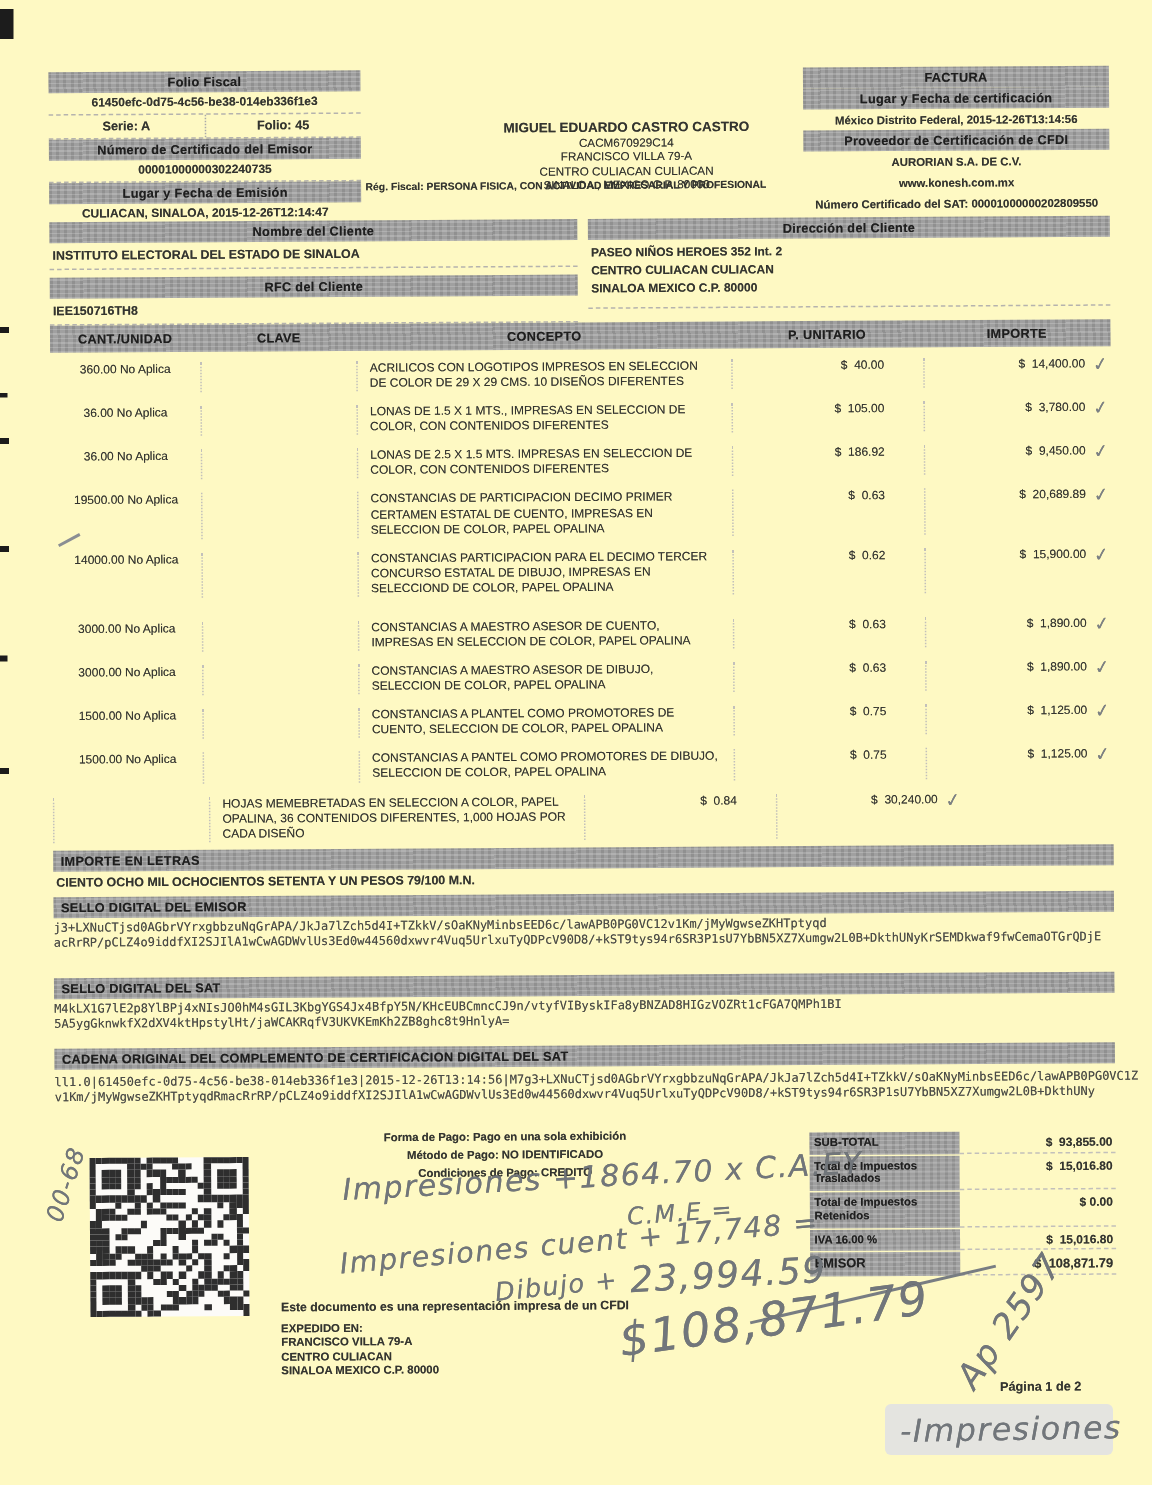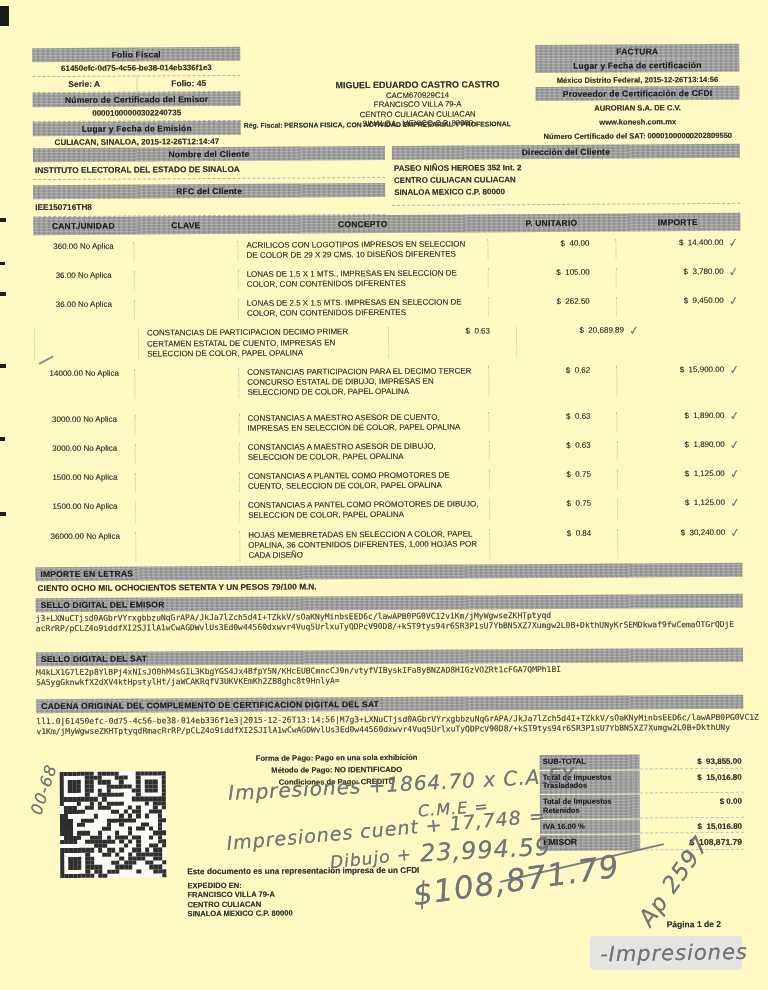--- a/index.html
+++ b/index.html
@@ -161,25 +161,26 @@
     <span class="c2"></span>
     <span class="c3">LONAS DE 1.5 X 1 MTS., IMPRESAS EN SELECCION DE COLOR, CON CONTENIDOS DIFERENTES</span>
     <span class="c4">$  105.00</span>
     <span class="c5"><span>$  3,780.00</span><span class="chk">✓</span></span>
   </div>
 
   <div class="trow">
     <span class="c1"><span>36.00</span> <span>No Aplica</span></span>
     <span class="c2"></span>
     <span class="c3">LONAS DE 2.5 X 1.5 MTS. IMPRESAS EN SELECCION DE COLOR, CON CONTENIDOS DIFERENTES</span>
-    <span class="c4">$  262.50</span>
+    <span class="c4">$  186.92</span>
     <span class="c5"><span>$  9,450.00</span><span class="chk">✓</span></span>
   </div>
 
   <div class="trow">
+    <span class="c1"><span>19500.00</span> <span>No Aplica</span></span>
     <span class="c2"></span>
     <span class="c3">CONSTANCIAS DE PARTICIPACION DECIMO PRIMER CERTAMEN ESTATAL DE CUENTO, IMPRESAS EN SELECCION DE COLOR, PAPEL OPALINA</span>
     <span class="c4">$  0.63</span>
     <span class="c5"><span>$  20,689.89</span><span class="chk">✓</span></span>
   </div>
 
   <div class="trow gap">
     <span class="c1"><span>14000.00</span> <span>No Aplica</span></span>
     <span class="c2"></span>
     <span class="c3">CONSTANCIAS PARTICIPACION PARA EL DECIMO TERCER CONCURSO ESTATAL DE DIBUJO, IMPRESAS EN SELECCIOND DE COLOR, PAPEL OPALINA</span>
@@ -213,21 +214,20 @@
 
   <div class="trow">
     <span class="c1"><span>1500.00</span> <span>No Aplica</span></span>
     <span class="c2"></span>
     <span class="c3">CONSTANCIAS A PANTEL COMO PROMOTORES DE DIBUJO, SELECCION DE COLOR, PAPEL OPALINA</span>
     <span class="c4">$  0.75</span>
     <span class="c5"><span>$  1,125.00</span><span class="chk">✓</span></span>
   </div>
 
   <div class="trow">
-    <span class="c1"><span>36000.00</span> <span>No Aplica</span></span>
     <span class="c2"></span>
     <span class="c3">HOJAS MEMEBRETADAS EN SELECCION A COLOR, PAPEL OPALINA, 36 CONTENIDOS DIFERENTES, 1,000 HOJAS POR CADA DISEÑO</span>
     <span class="c4">$  0.84</span>
     <span class="c5"><span>$  30,240.00</span><span class="chk">✓</span></span>
   </div>
 </div>
   </div>
   <div class="strike5"></div>
 
   <div class="wide band letras-band" style="text-align:left;padding-left:5px">IMPORTE EN LETRAS</div>

